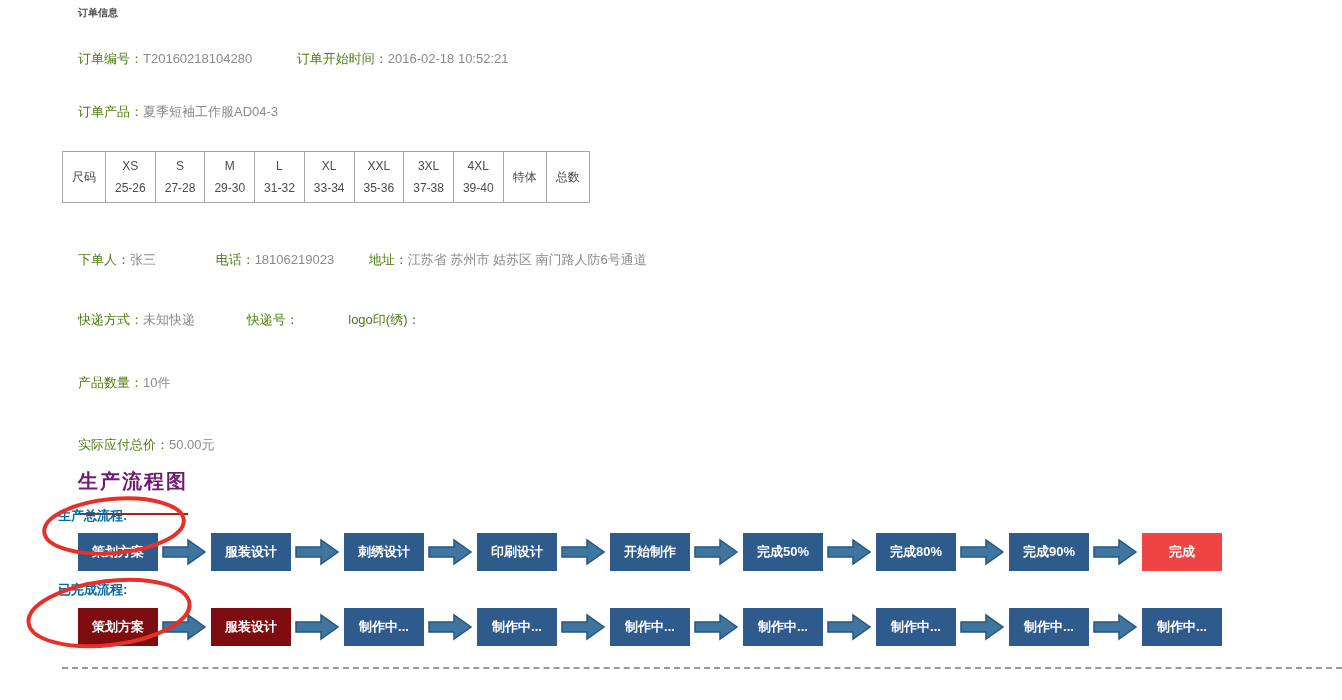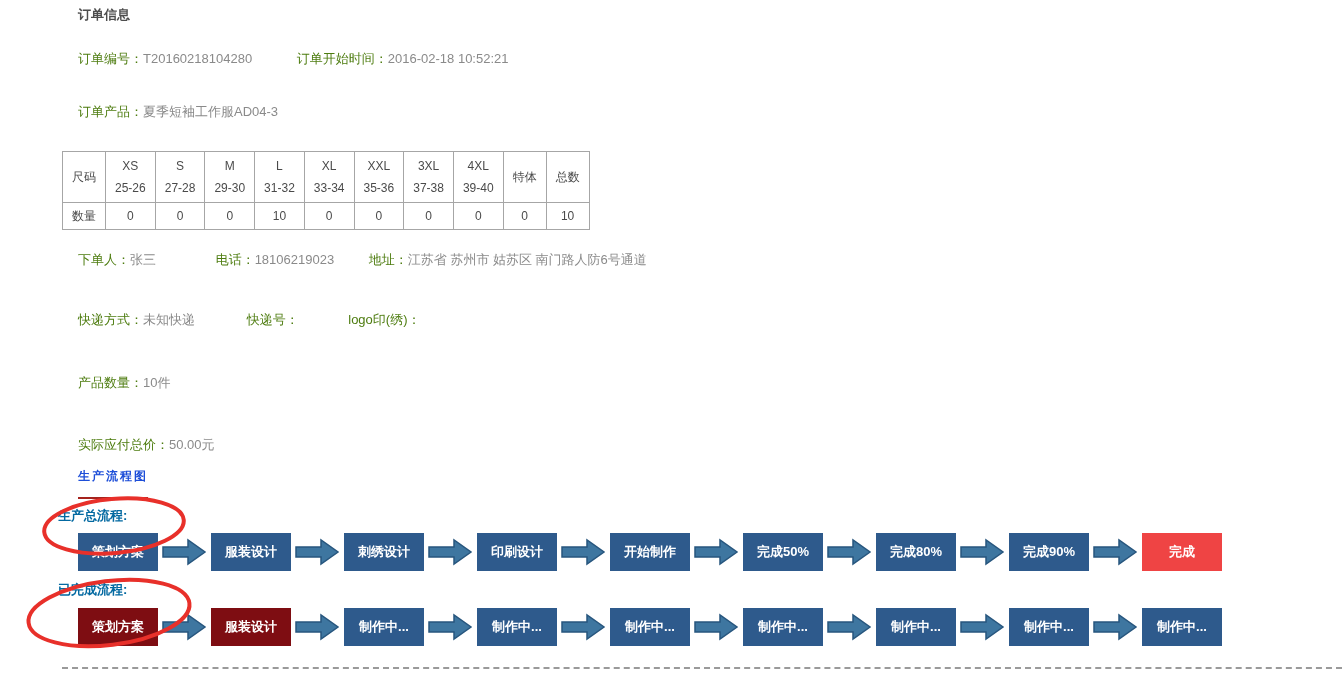--- a/index.html
+++ b/index.html
@@ -2,41 +2,41 @@
 <html><head>
 <meta charset="utf-8">
 <style>
   html,body{margin:0;padding:0;background:#fff;}
   .canvas{
     position:relative;width:1342px;height:700px;background:#fff;overflow:hidden;
     font-family:"Liberation Sans","DejaVu Sans",sans-serif;
     color:#8a8a8a;font-size:13px;
   }
   .abs{position:absolute;}
-  .section-title{font-size:13px;font-weight:bold;color:#4d4d4d;}
+  .section-title{font-size:10px;font-weight:bold;color:#4d4d4d;}
   .info-line{white-space:nowrap;color:#8a8a8a;}
   .info-line .pair{display:inline-block;}
   .lbl{color:#4d7c0f;}
   .val{color:#8a8a8a;}
 
   
   table.size-table{border-collapse:collapse;table-layout:auto;}
   table.size-table td{
     border:1px solid #a6a6a6;text-align:center;vertical-align:middle;
     color:#4a4a4a;font-size:12px;padding:0 9px;background:#fff;
   }
   table.size-table tr.hdr td{height:50px;}
   table.size-table tr.qty td{height:26px;}
   table.size-table td .sz{line-height:16px;}
   table.size-table td .rg{line-height:16px;margin-top:6px;}
 
   
   .flow-heading{
-    font-size:12px;font-weight:bold;color:#1d4ed8;
-    border-bottom:2px solid #a5231d;padding-bottom:12px;display:inline-block;
+    font-size:20px;font-weight:bold;color:#701a75;
+    border-bottom:2px solid #a5231d;padding-bottom:18px;display:inline-block;
     letter-spacing:2px;
   }
   .flow-label{font-size:13px;font-weight:bold;color:#0369a1;white-space:nowrap;}
   .flow-steps{display:flex;align-items:center;}
   .step{
     height:38px;min-width:80px;box-sizing:border-box;padding:0 6px;
     display:flex;align-items:center;justify-content:center;
     color:#fff;font-weight:bold;font-size:13px;white-space:nowrap;
     margin:0 4px;
   }
@@ -97,33 +97,20 @@
             <div class="sz">4XL</div>
             <div class="rg">39-40</div>
           </td>
           <td>
             <div class="sz">特体</div>
           </td>
           <td>
             <div class="sz">总数</div>
           </td>
         </tr>
-      <tr class="qty" id="qty-row">
-        <td>数量</td>
-      <td>0</td>
-          <td>0</td>
-          <td>0</td>
-          <td>10</td>
-          <td>0</td>
-          <td>0</td>
-          <td>0</td>
-          <td>0</td>
-          <td>0</td>
-          <td>10</td>
-        </tr>
     </tbody>
   </table>
 
   <div class="abs info-line" style="left:78px;top:251px;">
     <span class="pair" style="margin-right:56px;"><span class="lbl">下单人：</span><span class="val">张三</span></span>
     <span class="pair" style="margin-right:31px;"><span class="lbl">电话：</span><span class="val">18106219023</span></span>
     <span class="pair"><span class="lbl">地址：</span><span class="val">江苏省 苏州市 姑苏区 南门路人防6号通道</span></span>
   </div>
 
   <div class="abs info-line" style="left:78px;top:311px;">

